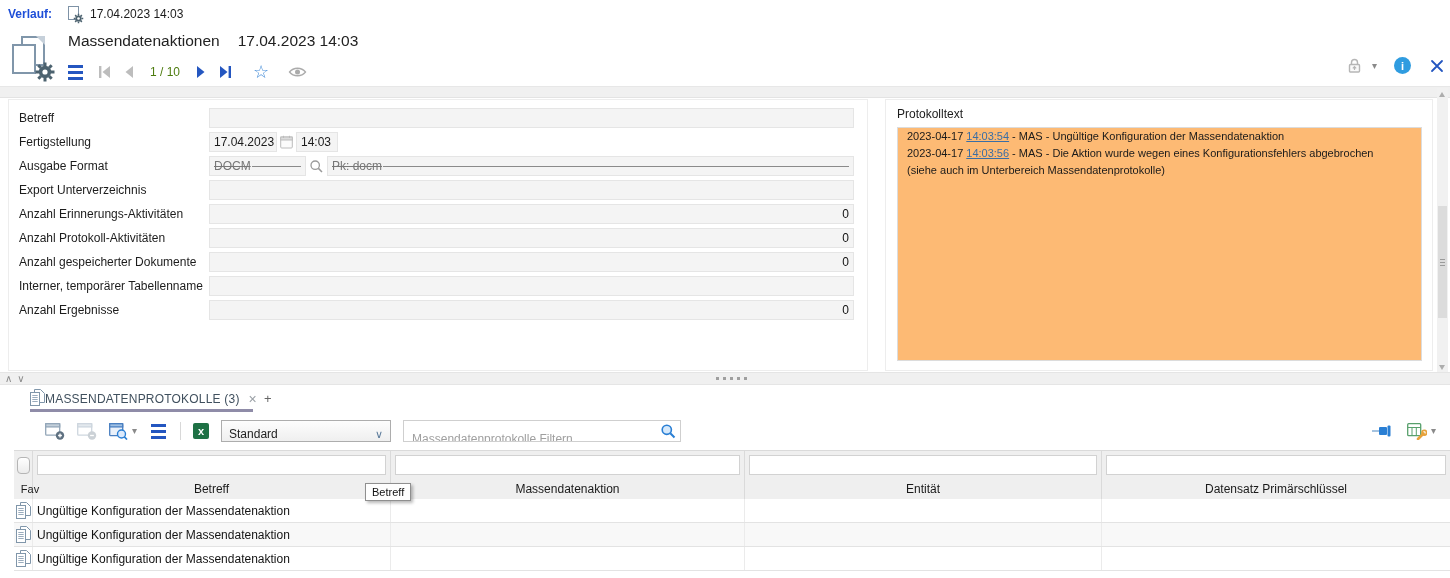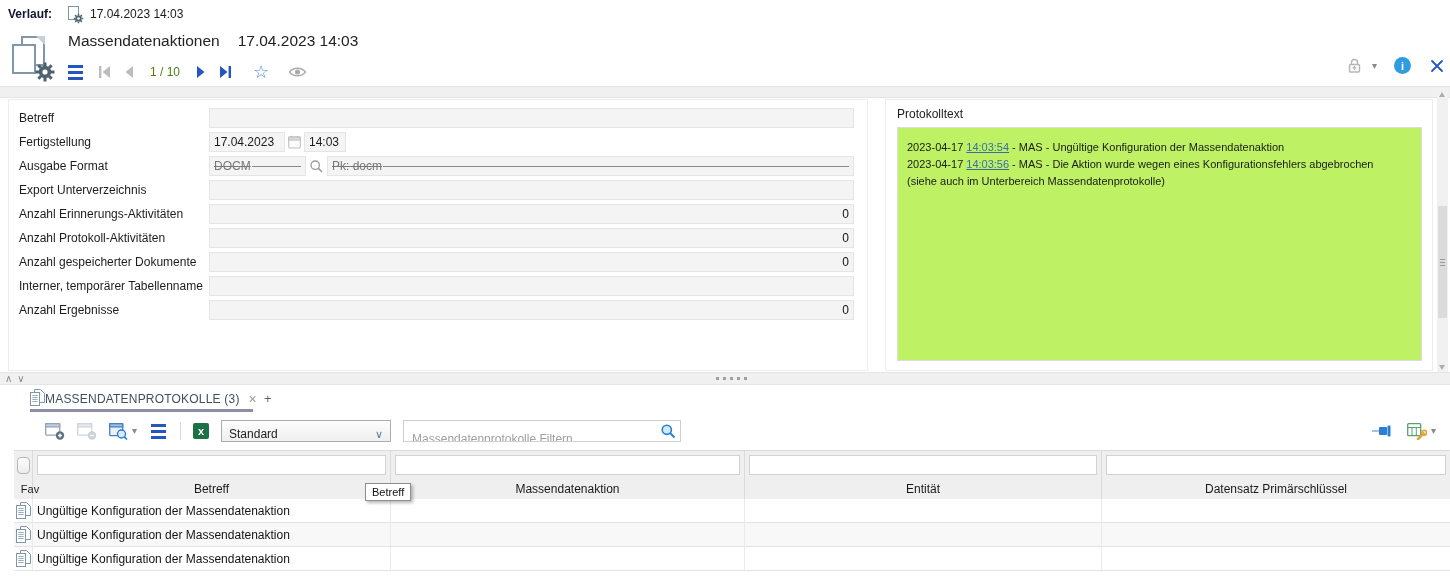--- a/index.html
+++ b/index.html
@@ -1,21 +1,21 @@
 <!DOCTYPE html>
 <html><head>
 <meta charset="utf-8">
 <style>
   *{box-sizing:border-box;margin:0;padding:0;}
   html,body{width:1450px;height:578px;}
   body{position:relative;font-family:"Liberation Sans",sans-serif;font-size:12px;color:#1b1b1b;background:#fff;overflow:hidden;}
 
   
   .hist{position:absolute;top:0;left:0;right:0;height:28px;display:flex;align-items:center;padding-left:8px;}
-  .hist-label{font-weight:bold;color:#0f172a;}
+  .hist-label{font-weight:bold;color:#1d4ed8;}
   .hist-link{display:flex;align-items:center;gap:7px;margin-left:16px;cursor:pointer;}
   .mini-doc{position:relative;width:15px;height:17px;}
   .mini-doc .pg{position:absolute;left:0;top:0;width:11px;height:14px;background:#fff;border:1px solid #7e92a6;}
   .mini-doc svg{position:absolute;right:-1px;bottom:-1px;}
 
   
   .app-icon{position:absolute;left:10px;top:35px;width:46px;height:48px;}
   .app-icon .p1{position:absolute;left:11px;top:1px;width:24px;height:30px;background:#fff;border:2px solid #8096aa;}
   .app-icon .p1 i{position:absolute;right:-2px;top:-2px;width:0;height:0;border-top:9px solid #c6d0da;border-left:9px solid transparent;}
   .app-icon .p2{position:absolute;left:2px;top:9px;width:24px;height:30px;background:#fff;border:2px solid #8096aa;}
@@ -37,31 +37,31 @@
   .band{position:absolute;left:0;right:0;top:86px;height:12px;background:#f0f0f0;border-top:1px solid #e7e7e7;border-bottom:1px solid #e3e3e3;}
 
   
   .panel{position:absolute;background:#fff;border:1px solid #ededed;}
   .panel-form{left:8px;top:99px;width:860px;height:272px;padding-top:6px;}
   .form-row{display:flex;align-items:center;height:24px;}
   .form-label{width:200px;padding-left:10px;flex:none;color:#1c1c1c;}
   .fbox{height:20px;background:#f4f4f4;border:1px solid #e5e5e5;display:flex;align-items:center;padding:0 4px;}
   .fbox-main{flex:1;margin-right:13px;}
   .valnum{width:100%;text-align:right;color:#111;}
-  .dbox{width:76px;flex:none;}
+  .dbox{width:68px;flex:none;}
   .tbox{width:42px;flex:none;}
   .icon-gap{margin:0 3px;display:flex;align-items:center;}
   .lbox{width:97px;flex:none;justify-content:space-between;}
   .struck{color:#777;text-decoration:line-through;white-space:nowrap;}
   .strikeline{flex:1;height:1px;background:#8a8a8a;margin-left:1px;}
 
   
   .panel-log{left:885px;top:99px;width:548px;height:272px;}
   .log-label{position:absolute;left:11px;top:7px;color:#1c1c1c;}
-  .log-area{position:absolute;left:11px;right:10px;top:27px;bottom:9px;border:1px solid #dcdcdc;background:#bef264;padding:11px 9px;font-size:11px;line-height:1.55;overflow:hidden;color:#1a1a1a;}
+  .log-area{position:absolute;left:11px;right:10px;top:27px;bottom:9px;border:1px solid #dcdcdc;background:#fdba74;padding:0 9px;font-size:11px;line-height:1.55;overflow:hidden;color:#1a1a1a;}
   .log-line span.ldate{margin-right:3px;}
   .log-link{color:#3a6ea5;text-decoration:underline;margin-right:3px;cursor:pointer;}
 
   
   .vscroll{position:absolute;left:1437px;top:88px;width:11px;height:286px;background:#f1f1f1;}
   .vs-arrow{position:absolute;left:2px;width:0;height:0;border-left:3.5px solid transparent;border-right:3.5px solid transparent;}
   .vs-up{top:4px;border-bottom:5px solid #adadad;}
   .vs-down{bottom:4px;border-top:5px solid #adadad;}
   .vs-thumb{position:absolute;left:1px;top:118px;width:9px;height:112px;background:#dcdcdc;display:flex;flex-direction:column;align-items:center;justify-content:center;gap:2px;}
   .vs-thumb i{width:5px;height:1px;background:#9b9b9b;}

